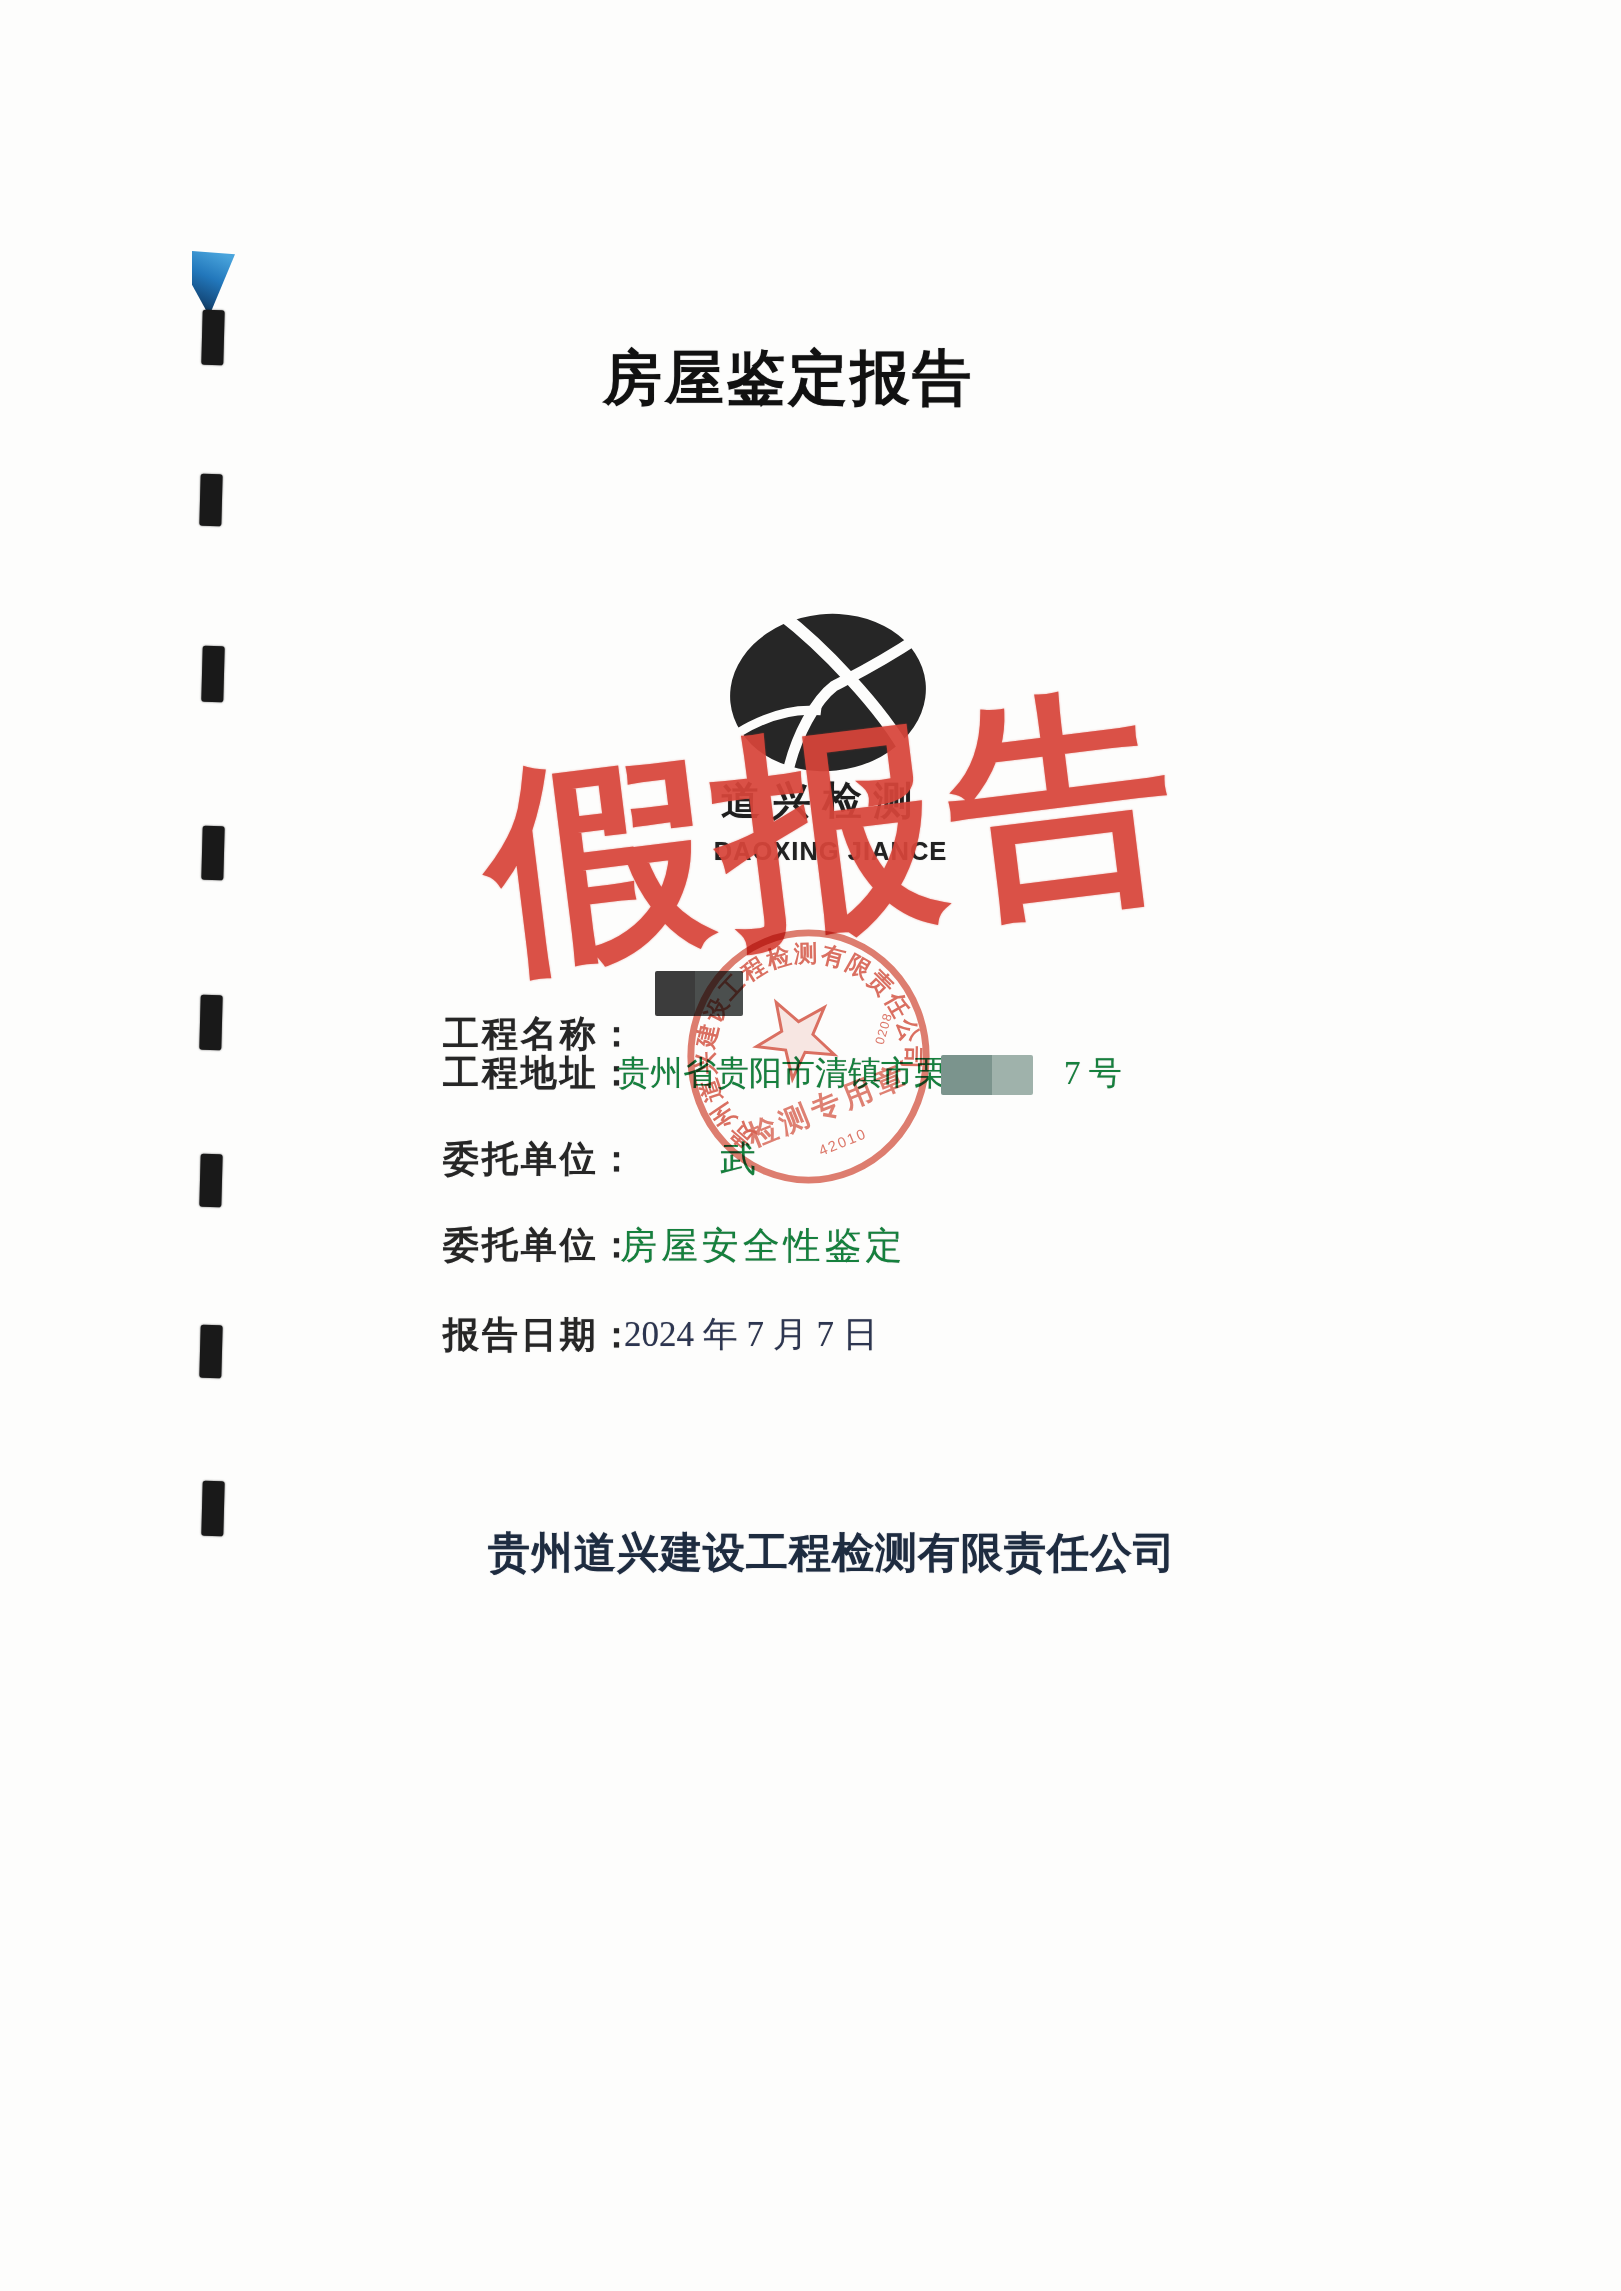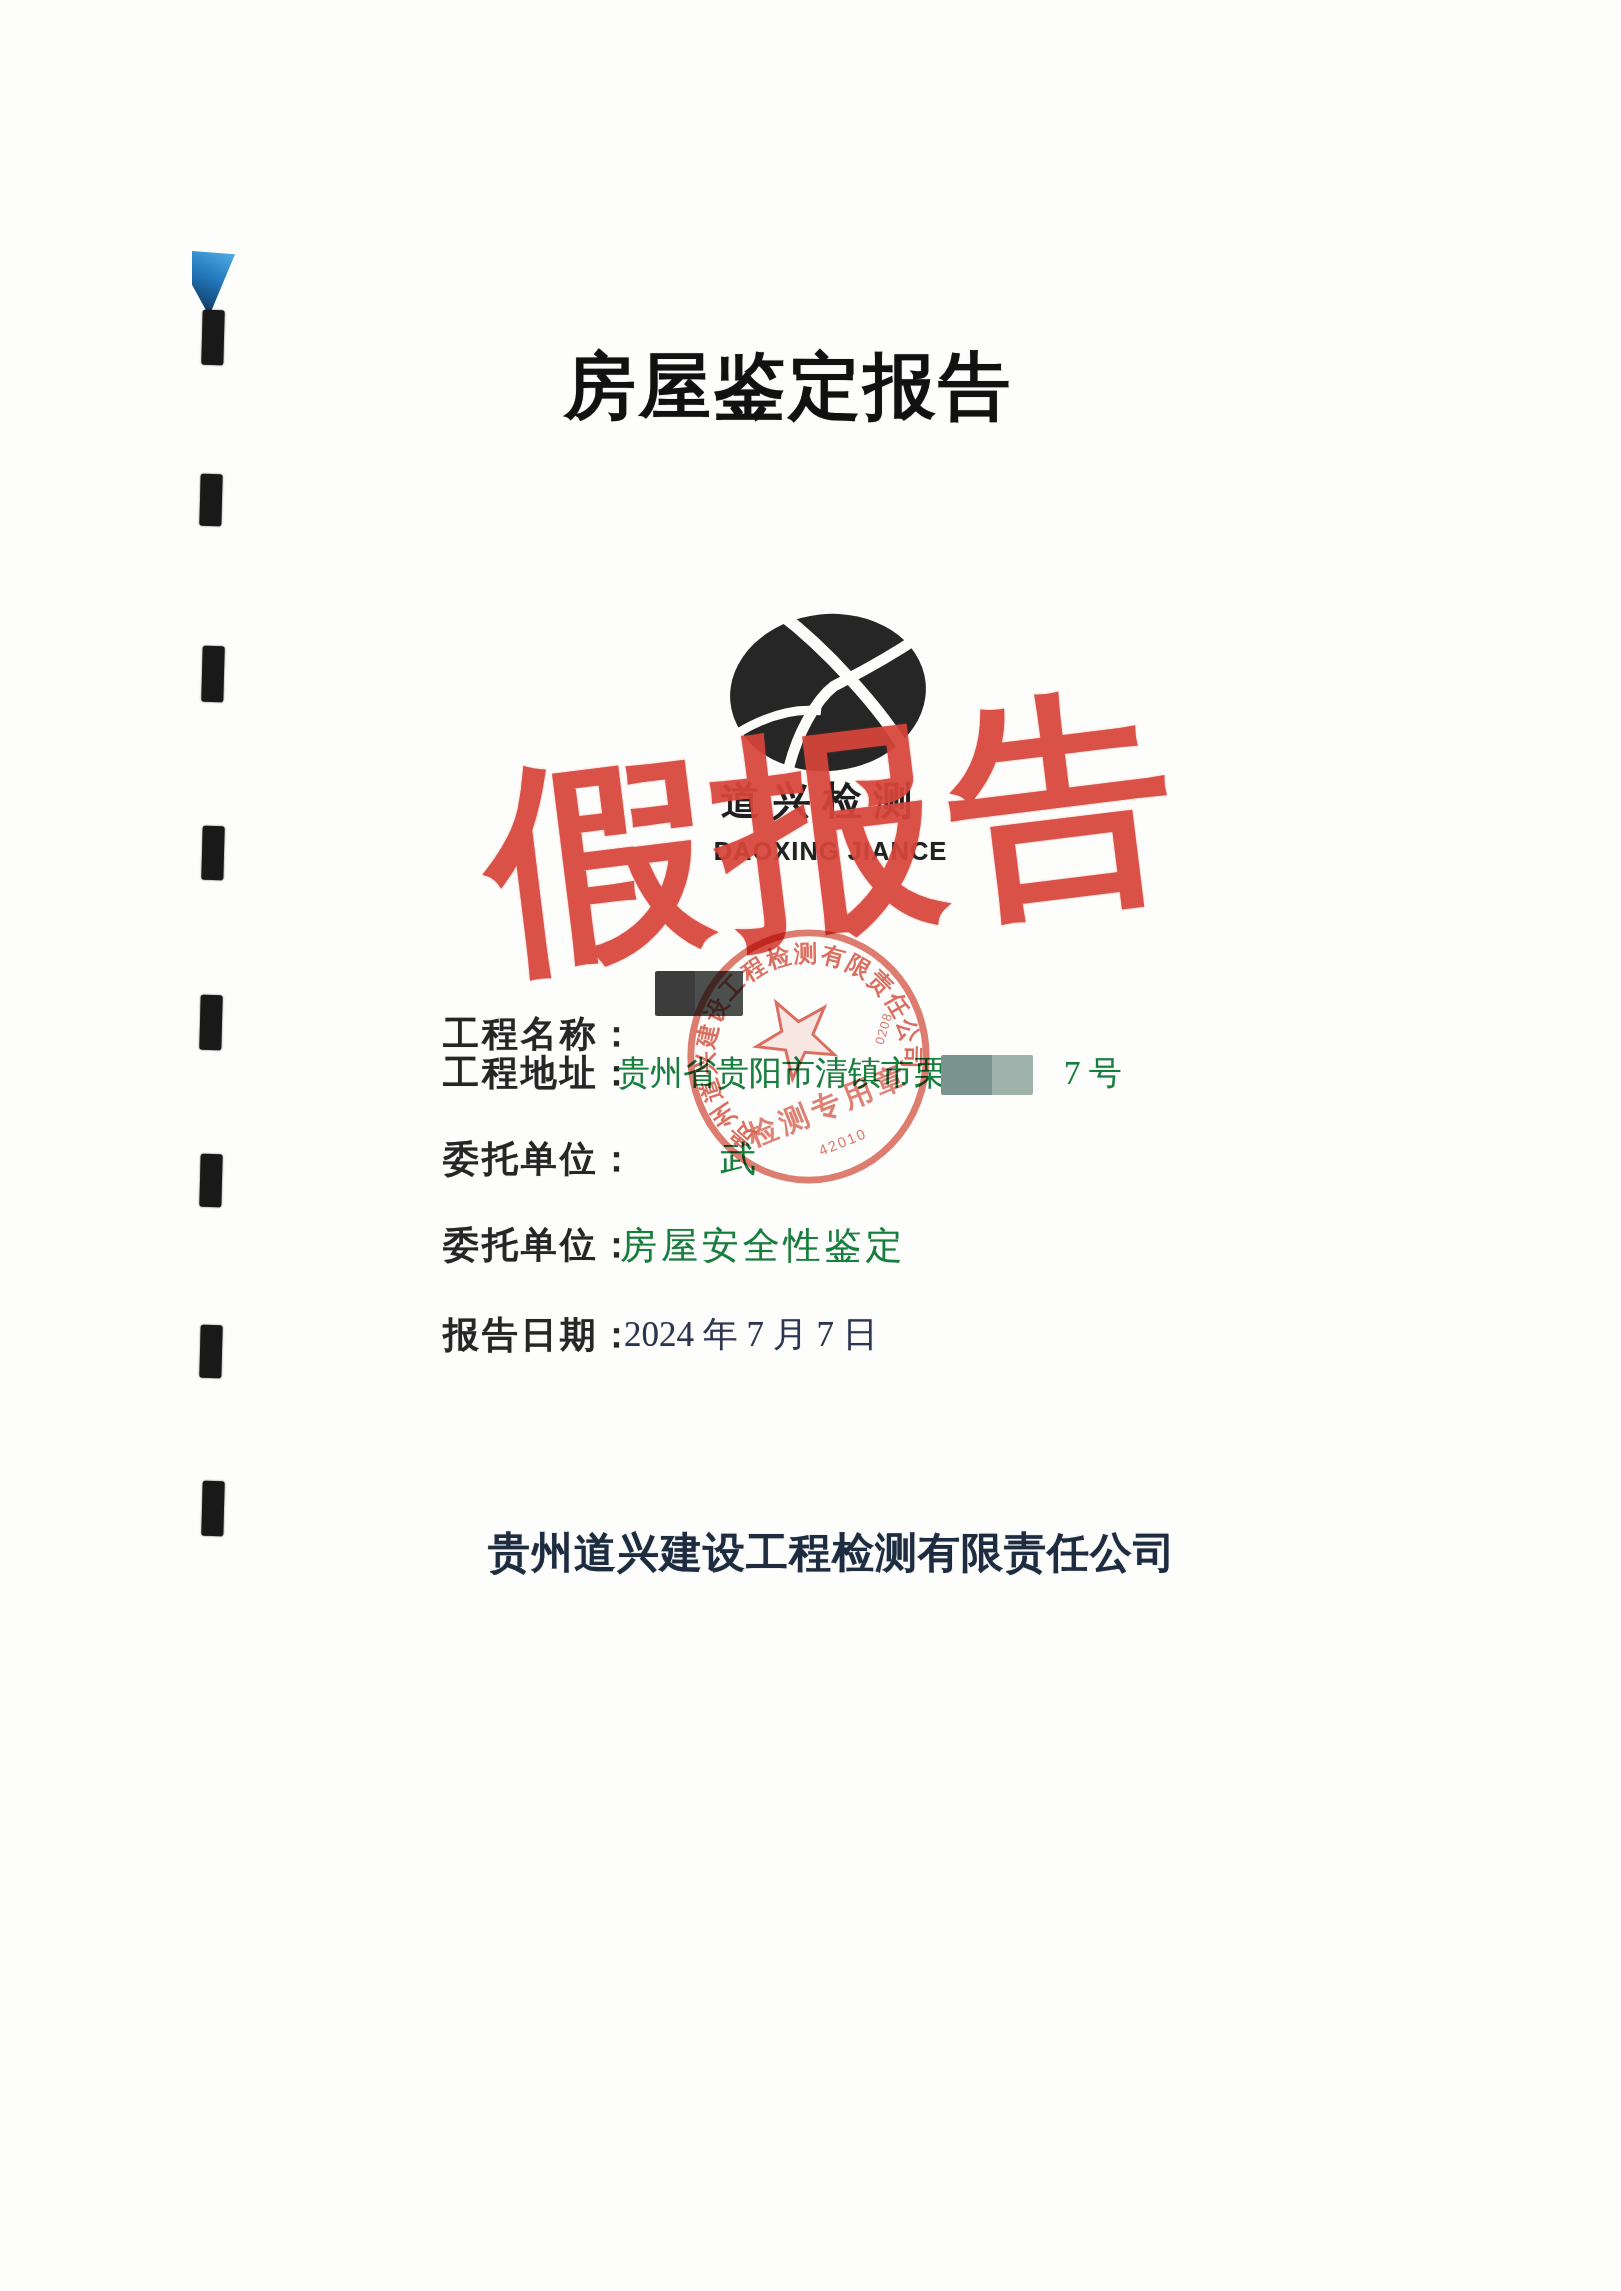--- a/index.html
+++ b/index.html
@@ -6,21 +6,21 @@
   #page{position:relative;width:1621px;height:2292px;background:#fdfdfc;overflow:hidden;
         font-family:"Liberation Serif","DejaVu Serif",serif;color:#222;}
   .abs{position:absolute;}
   
   .blue-corner{left:192px;top:251px;width:43px;height:65px;
     background:linear-gradient(205deg,#49a4dc 10%,#2277bb 45%,#154d80 75%,#10263d 96%);
     clip-path:polygon(0 0,100% 5%,40% 100%,0 52%);}
   .bm{left:200px;width:21.6px;background:#191919;border-radius:2.9px;
       box-shadow:0 0 2px rgba(20,20,20,.7);transform:rotate(1.5deg);}
   
-  .title{left:470px;top:339px;width:637px;text-align:center;font-size:72px;font-weight:700;
+  .title{left:470px;top:339px;width:637px;text-align:center;font-size:59px;font-weight:700;
          letter-spacing:2.9px;color:#111;text-shadow:0 0 1px rgba(0,0,0,.45);white-space:nowrap;}
   .report-no{left:549px;top:502px;font-size:35px;font-weight:700;letter-spacing:1px;
              color:#1d1d1d;text-shadow:0 0 1px rgba(0,0,0,.4);white-space:nowrap;}
   
   .logo-svg{left:725px;top:608px;}
   .logo-cn{left:721px;top:774px;width:216px;font-size:39px;font-weight:700;
            letter-spacing:11.8px;font-family:"Liberation Sans","DejaVu Sans",sans-serif;
            color:#1e1e1e;white-space:nowrap;text-shadow:0 0 1px rgba(0,0,0,.4);}
   .logo-en{left:708px;top:837px;width:245px;text-align:center;font-size:25.5px;font-weight:700;
            letter-spacing:1px;font-family:"Liberation Sans","DejaVu Sans",sans-serif;

